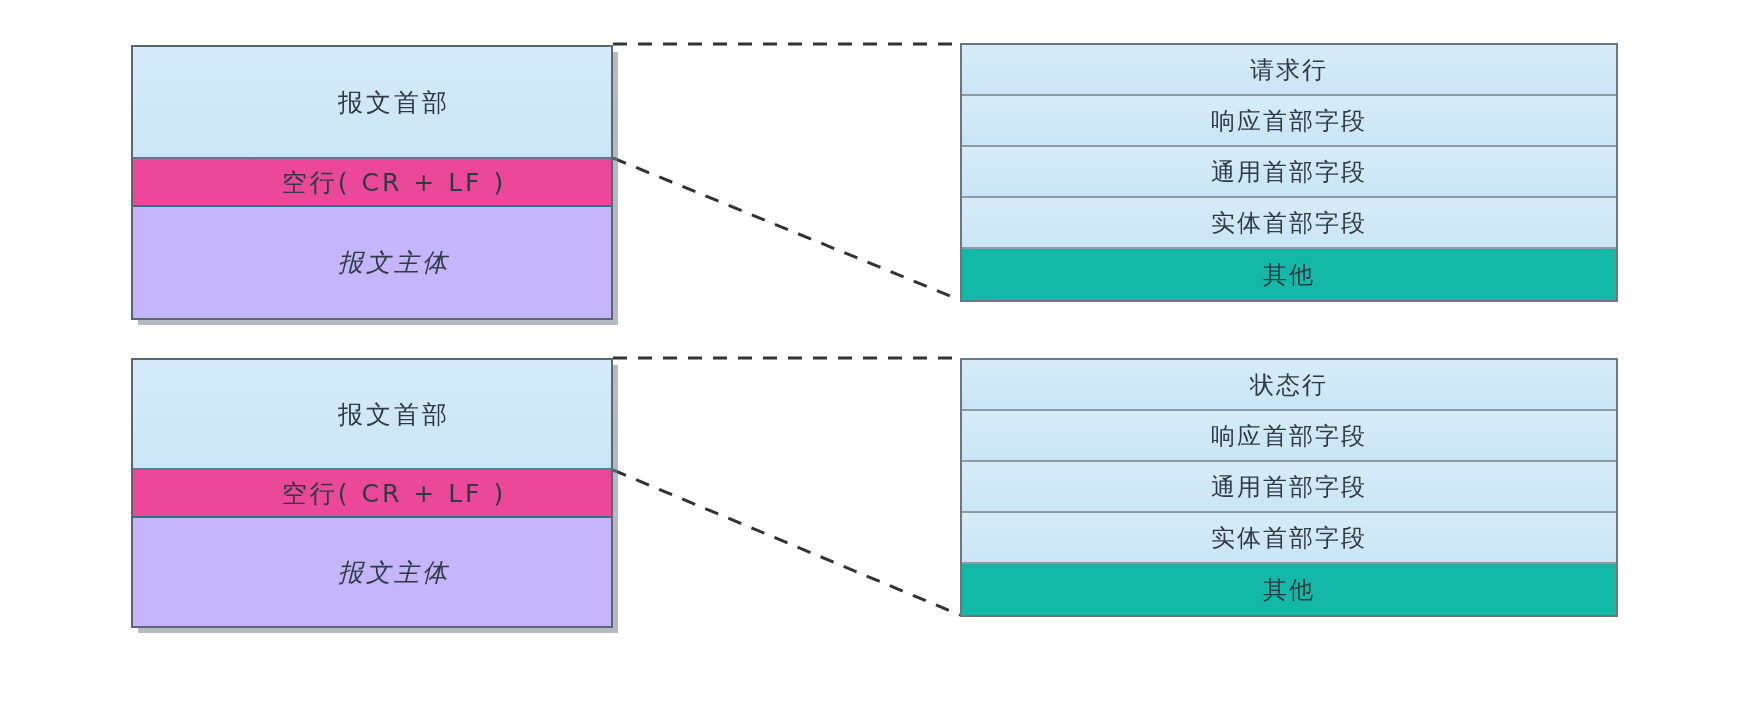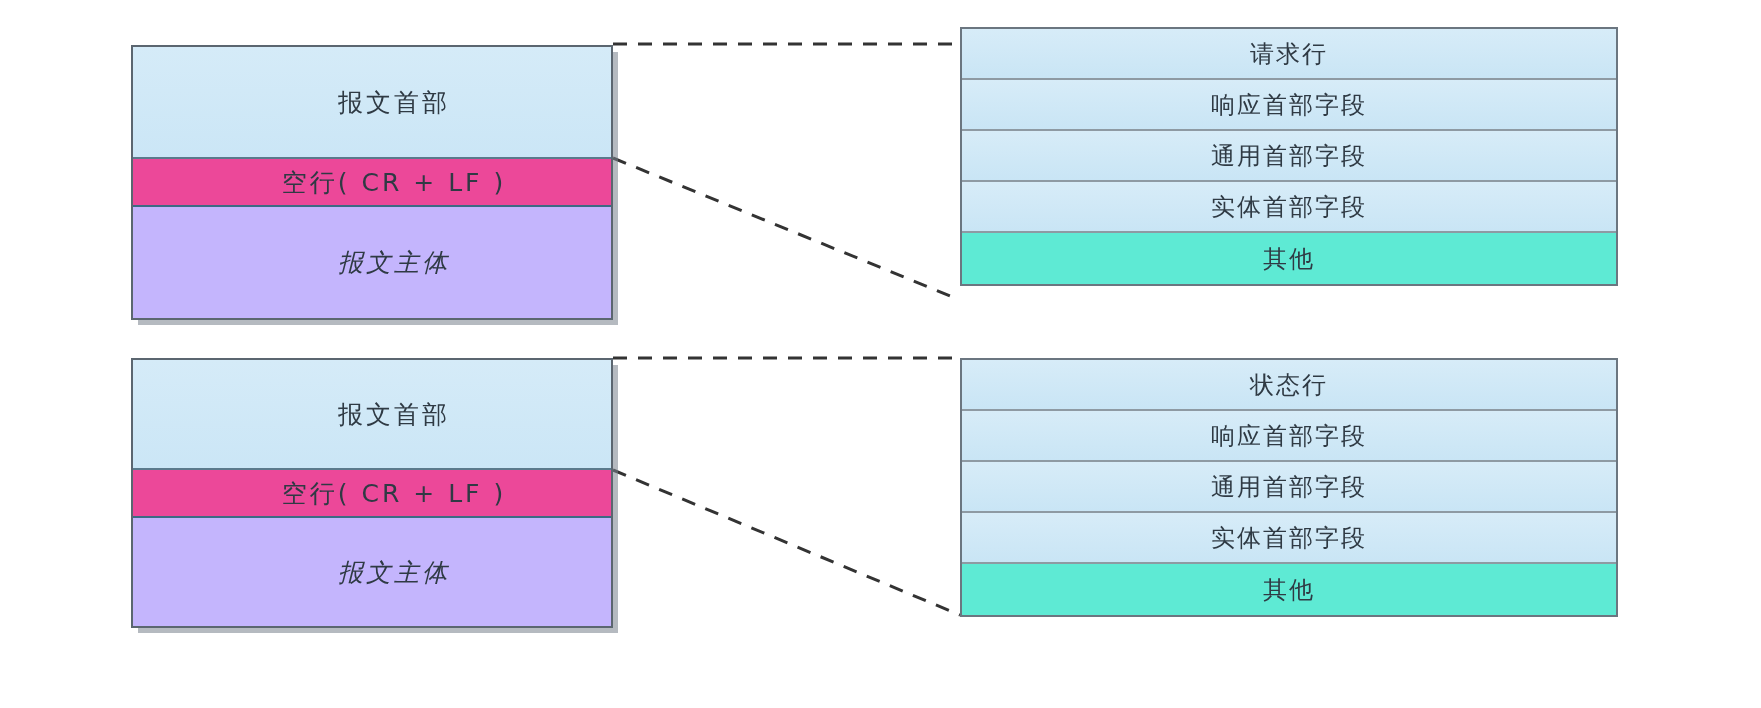--- a/index.html
+++ b/index.html
@@ -76,37 +76,37 @@
 
   
   .detail-table {
     position: absolute;
     width: 658px;
     border: 2px solid #6b7680;
     box-sizing: border-box;
     background: #ffffff;
     z-index: 2;
   }
-  .detail-table.top    { left: 960px; top: 27px;  }
+  .detail-table.top    { left: 960px; top: 43px;  }
   .detail-table.bottom { left: 960px; top: 358px; }
 
   .detail-row {
     box-sizing: border-box;
     height: 51px;
     display: flex;
     align-items: center;
     justify-content: center;
     font-size: 24px;
     letter-spacing: 2px;
     color: #2f3a44;
     background: linear-gradient(180deg, #d7ecf8 0%, #c9e5f5 100%);
     border-bottom: 2px solid #8e9aa3;
   }
   .detail-row.plain {
-    background: #5eead4;
+    background: #14b8a6;
     border-bottom: none;
   }
   .detail-row:last-child { border-bottom: none; }
 </style>
 </head>
 <body>
 
 <div class="diagram-root">
 
   <svg class="connector-layer" viewBox="0 0 1761 708" xmlns="http://www.w3.org/2000/svg">

